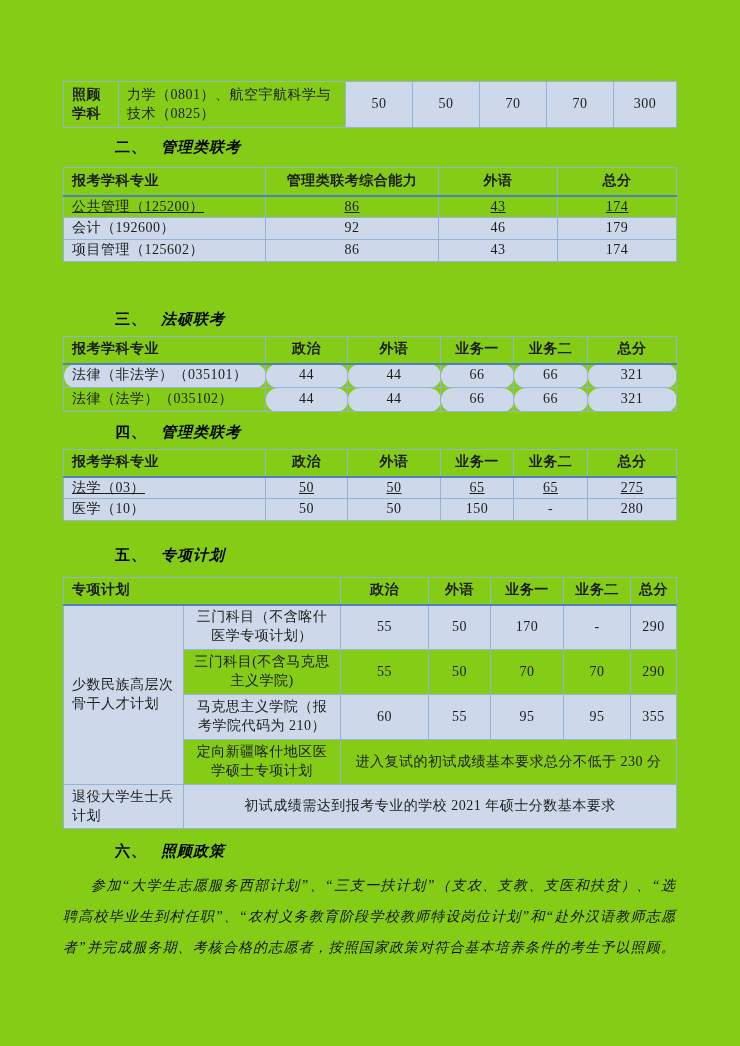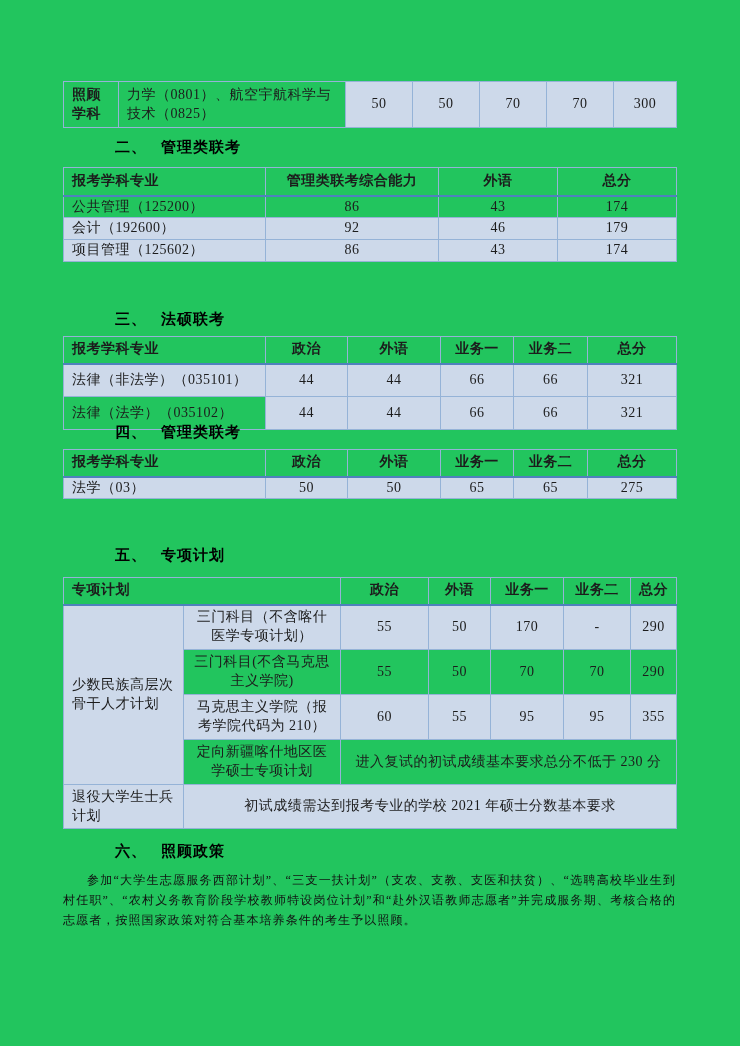--- a/index.html
+++ b/index.html
@@ -1,19 +1,19 @@
 <!DOCTYPE html>
 <html><head>
 <meta charset="utf-8">
 <style>
   * { margin:0; padding:0; box-sizing:border-box; }
   body { background:#888; font-family:"Liberation Serif","DejaVu Serif",serif; }
   .page {
     position:relative; width:740px; height:1046px; margin:0 auto;
-    background:#22c55e; color:#1c1c1c; overflow:hidden;
+    background:#84cc16; color:#1c1c1c; overflow:hidden;
   }
   .block { position:absolute; left:63px; width:613px; }
 
   
   table.doc-table {
     border-collapse:collapse; table-layout:fixed; width:613px;
     font-size:14px; color:#1c1c1c;
   }
   .doc-table td, .doc-table th {
     border:1px solid #95b3d7; padding:1px 6px;
@@ -26,36 +26,36 @@
   .doc-table .band  { background:#cdd9ea; }
   .doc-table .bold  { font-weight:bold; }
 
   
   .sec-heading {
     position:absolute; left:63px; width:613px;
     font-weight:bold; font-size:15px; color:#000;
     display:flex; align-items:baseline; letter-spacing:1px;
   }
   .sec-num   { margin-left:52px; }
-  .sec-title { margin-left:14px; }
+  .sec-title { margin-left:14px;font-style:italic; }
 
   
   .policy-par {
     position:absolute; left:63px; width:613px;
-    font-size:12px; line-height:20px; letter-spacing:1.1px;
-    text-align:justify; text-indent:2em; color:#111;
+    font-size:14px; line-height:31px; letter-spacing:1.1px;
+    text-align:justify; text-indent:2em; color:#111;font-style:italic;
   }
 
   
   .h46 td { height:46px; }
   .h28 th { height:28px; }
   .h27 th { height:27px; }
-  .h20 td { height:20px; }
+  .h20 td { height:20px;text-decoration:underline; }
   .h21 td { height:21px; }
-  .h24 td { height:33px; }
+  .h24 td { height:24px;border-radius:12px; }
   .h45 td { height:45px; }
   .h44 td { height:44px; }
 </style>
 </head>
 <body>
 
 <div class="page">
 
   <div class="block" style="top:81px;">
     <table class="doc-table">
@@ -196,20 +196,28 @@
       </thead>
       <tbody>
         <tr class="h20">
           <td class="first band">法学（03）</td>
           <td class="band">50</td>
           <td class="band">50</td>
           <td class="band">65</td>
           <td class="band">65</td>
           <td class="band">275</td>
         </tr>
+        <tr class="h21">
+          <td class="first band">医学（10）</td>
+          <td class="band">50</td>
+          <td class="band">50</td>
+          <td class="band">150</td>
+          <td class="band">-</td>
+          <td class="band">280</td>
+        </tr>
       </tbody>
     </table>
   </div>
 
   <div class="sec-heading" style="top:546px;">
     <span class="sec-num">五、</span>
     <span class="sec-title">专项计划</span>
   </div>
   <div class="block" style="top:577px;">
     <table class="doc-table">

